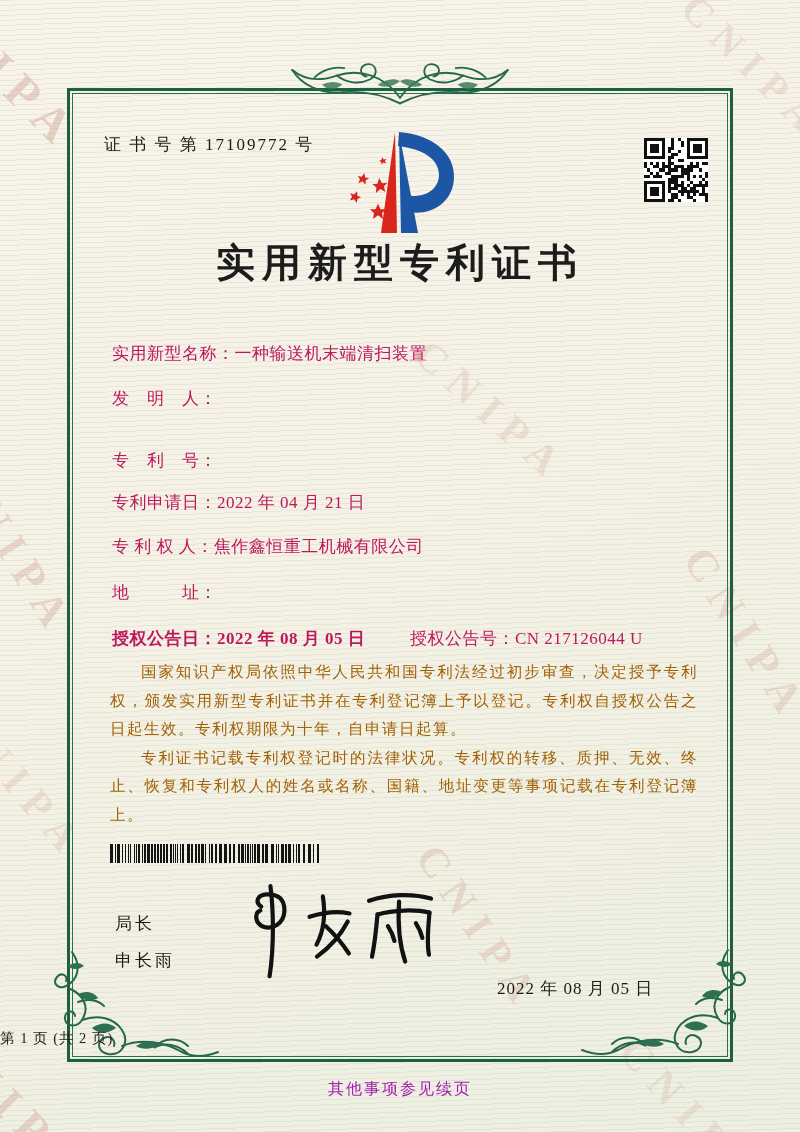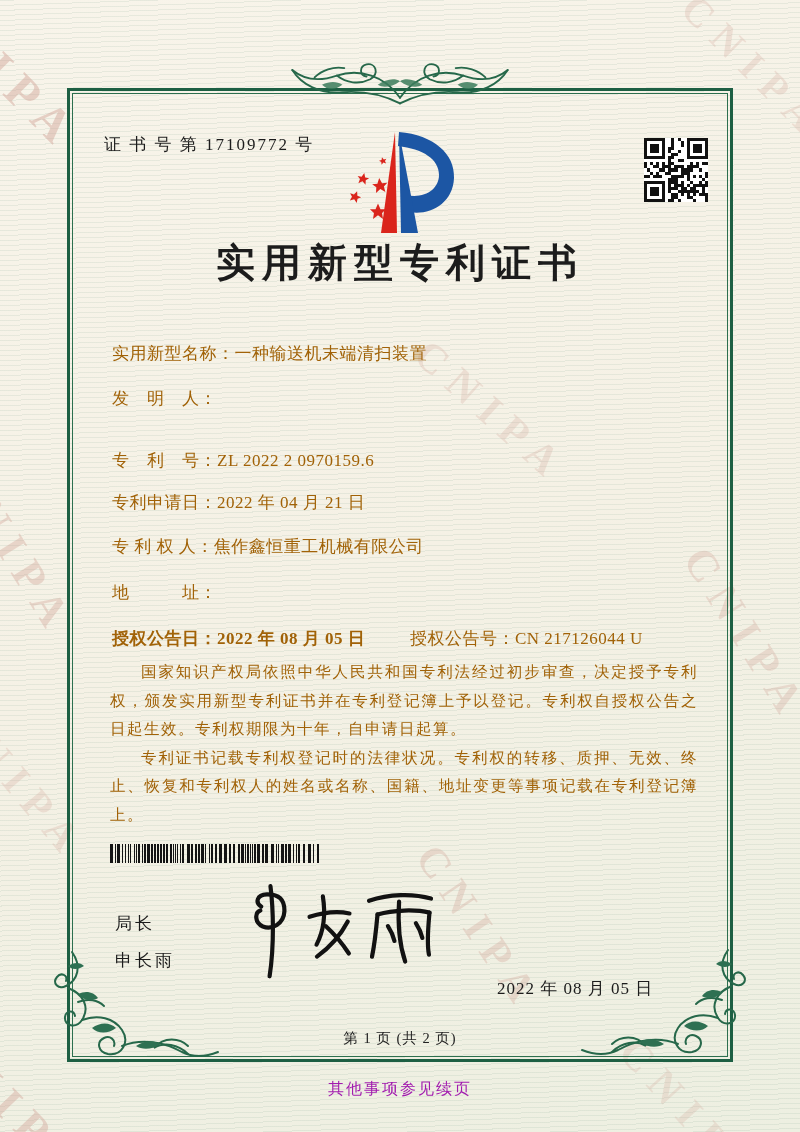--- a/index.html
+++ b/index.html
@@ -43,21 +43,21 @@
   .cert-number { position:absolute; left:104px; top:133px; font-size:17px; letter-spacing:2px; }
   .logo { position:absolute; left:333px; top:129px; width:134px; height:108px; }
   .qr { position:absolute; left:644px; top:138px; width:64px; height:64px; background:#fff; }
   .title {
     position:absolute; left:0; top:236px; width:800px; text-align:center;
     font-size:39px; font-weight:bold; letter-spacing:7px;
   }
   
   .field-row {
     position:absolute; left:112px; font-size:17px; display:flex;
-    line-height:26px; letter-spacing:.5px; color:#a16207;
+    line-height:26px; letter-spacing:.5px; color:#be185d;
   }
   .field-label { white-space:pre; flex:none; }
   .row-name    { top:341px; }
   .row-inv     { top:386px; }
   .row-patno   { top:448px; }
   .row-filing  { top:490px; }
   .row-patee   { top:534px; }
   .row-addr    { top:580px; }
   .row-grantd  { top:626px;font-weight:bold; }
   .row-grantn  { top:626px; left:410px; }
@@ -67,21 +67,21 @@
     font-size:15.5px; line-height:28.5px; text-align:justify;
     letter-spacing:1.5px; color:#a16207;
   }
   .paragraphs p { text-indent:2em; }
   
   .barcode { position:absolute; left:110px; top:844px; width:215px; height:19px; }
   .officer { position:absolute; left:115px; top:905px; font-size:17px; letter-spacing:3px; }
   .officer div { line-height:37px; }
   .signature { position:absolute; left:228px; top:878px; width:212px; height:102px; transform:rotate(-2deg); }
   .issue-date { position:absolute; left:497px; top:977px; font-size:17px; letter-spacing:1px; }
-  .page-indicator { position:absolute; left:0; top:1029px; width:800px; text-align:center; font-size:14.5px; letter-spacing:1px; color:#222; }
+  .page-indicator { position:absolute; left:0; top:1029px; width:800px; text-align:left; font-size:14.5px; letter-spacing:1px; color:#222; }
   .footer-note { position:absolute; left:0; top:1079px; width:800px; text-align:center; font-size:16px; letter-spacing:2px; color:#a21caf; }
   .hidden-defs { position:absolute; width:0; height:0; overflow:hidden; }
 </style>
 </head>
 <body>
 
 <svg class="hidden-defs" xmlns="http://www.w3.org/2000/svg">
   <defs>
     <path id="star" d="M0,-10 L2.94,-3.09 L9.51,-3.09 L4.76,1.18 L5.88,8.09 L0,3.82 L-5.88,8.09 L-4.76,1.18 L-9.51,-3.09 L-2.94,-3.09 Z"></path>
     <g id="corner-orn">
@@ -302,21 +302,20 @@
   <span class="field-label">实用新型名称：</span>
   <div class="field-value">一种输送机末端清扫装置</div>
 </div>
 
 <div class="field-row row-inv">
   <span class="field-label">发　明　人：</span>
 </div>
 
 <div class="field-row row-patno">
   <span class="field-label">专　利　号：</span>
-  <div class="field-value">ZL 2022 2 0970159.6</div>
 </div>
 
 <div class="field-row row-filing">
   <span class="field-label">专利申请日：</span>
   <div class="field-value">2022 年 04 月 21 日</div>
 </div>
 
 <div class="field-row row-patee">
   <span class="field-label">专 利 权 人：</span>
   <div class="field-value">焦作鑫恒重工机械有限公司</div>

